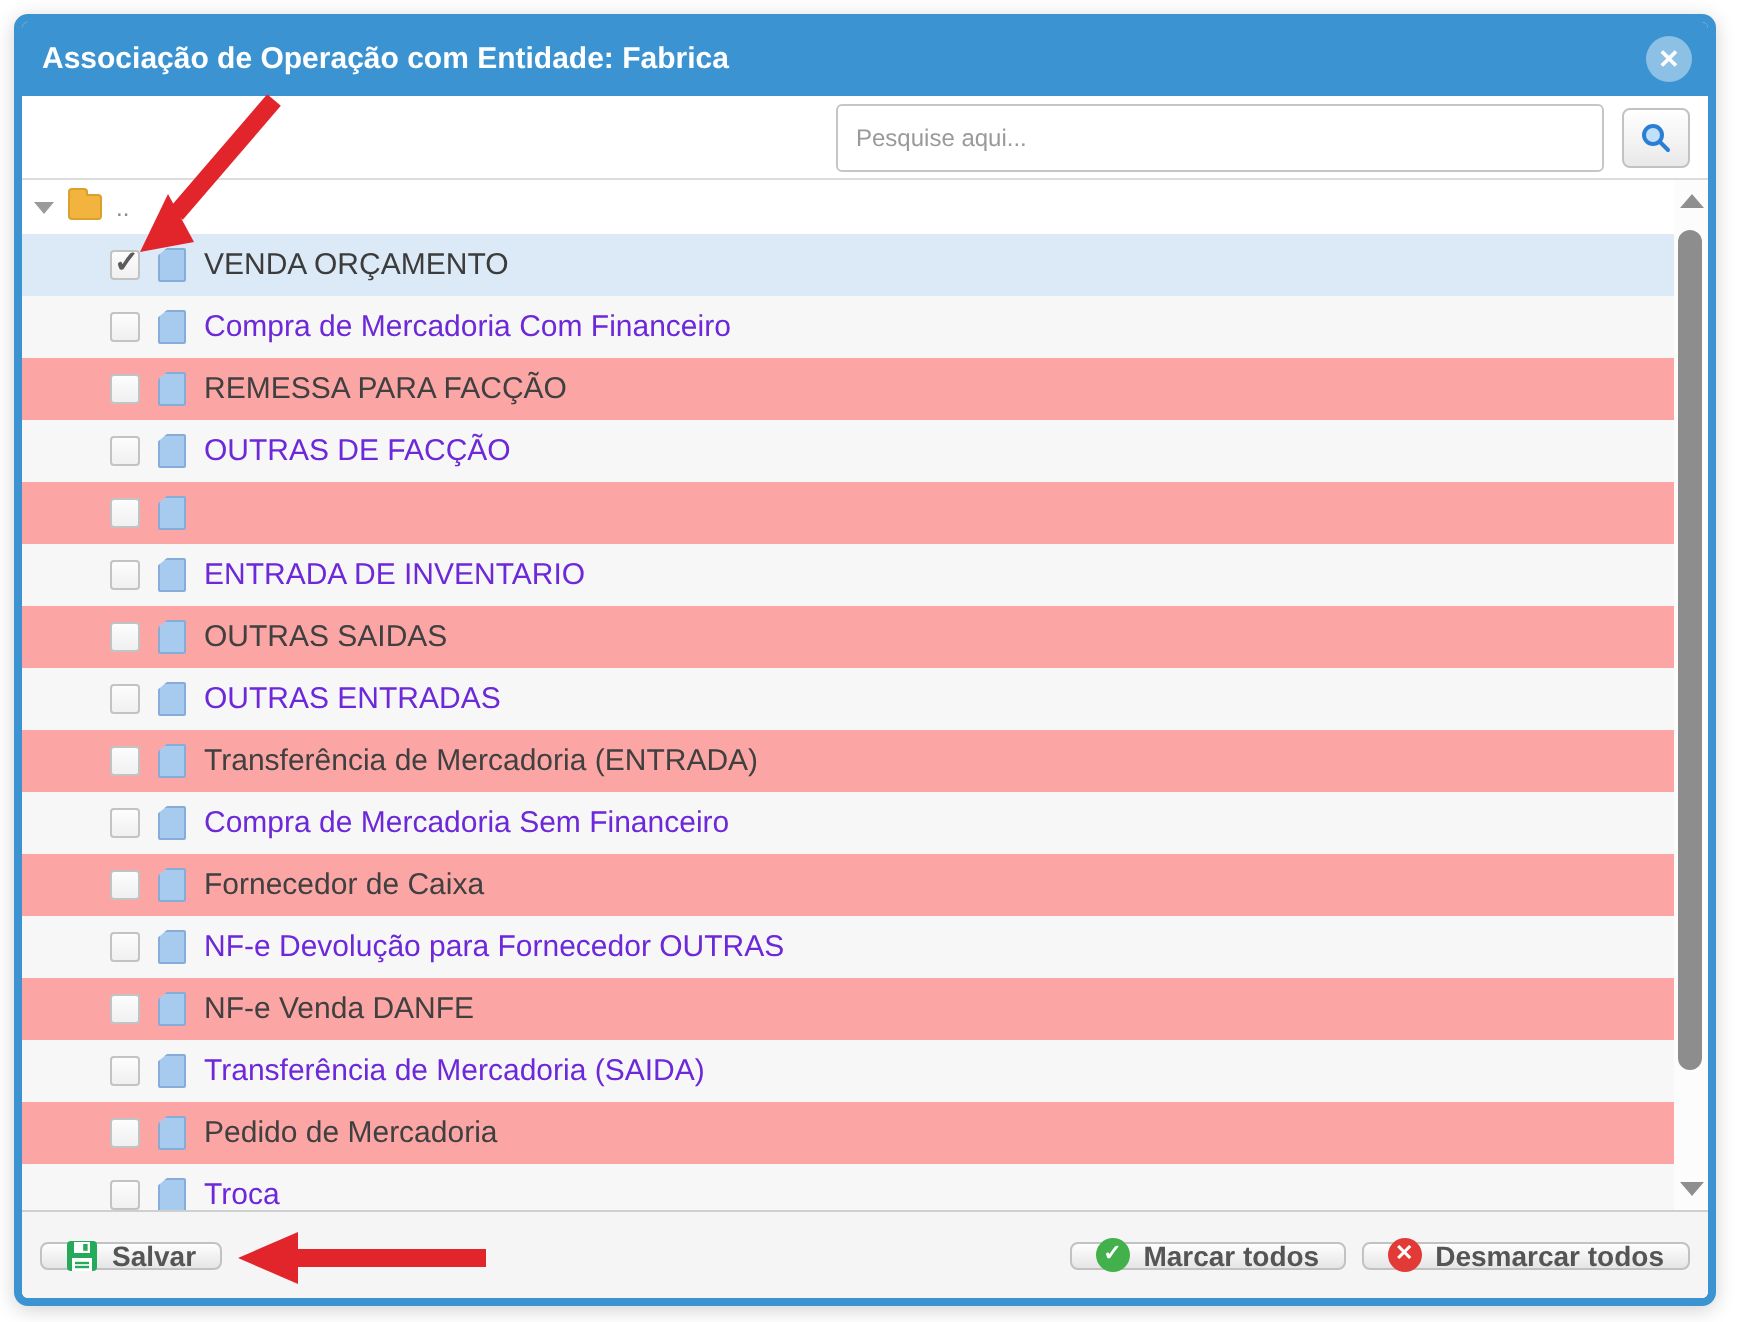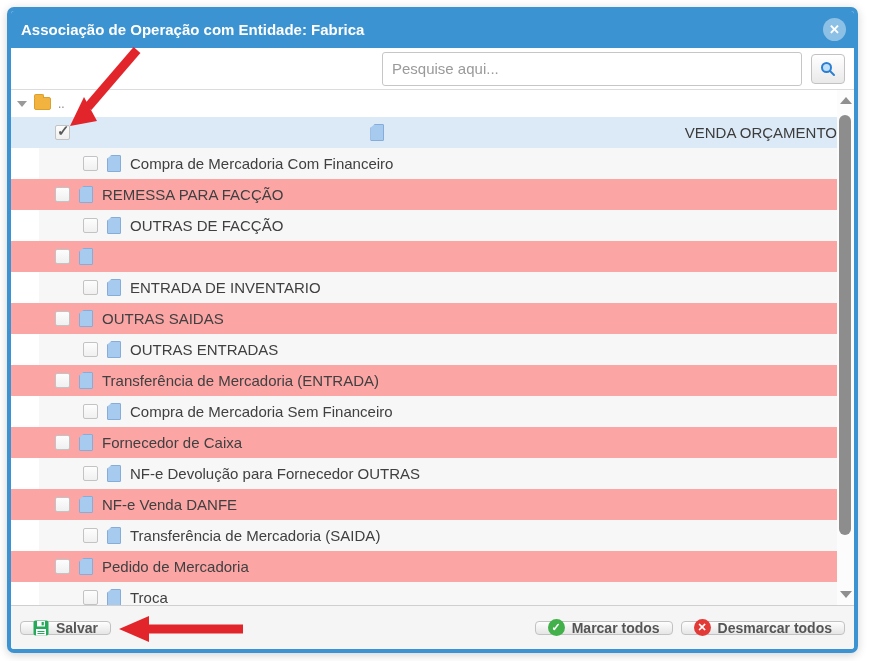--- a/index.html
+++ b/index.html
@@ -22,22 +22,22 @@
     display:flex; align-items:center; justify-content:center; cursor:pointer;
     color:#ffffff; font-size:13px; font-weight:bold; line-height:1;
   }
   
   .toolbar {
     height:42px; flex:0 0 42px; background:#ffffff;
     display:flex; align-items:center; justify-content:flex-end;
     padding:0 9px; gap:9px; border-bottom:1px solid #dcdcdc;
   }
   .search-input {
-    width:420px; height:29px; border:1px solid #c6c6c6; border-radius:3px;
-    font-family:"Liberation Sans", sans-serif; font-size:15px; color:#444;
+    width:384px; height:29px; border:1px solid #c6c6c6; border-radius:3px;
+    font-family:"Liberation Sans", sans-serif; font-size:12px; color:#444;
     padding:16px 9px; outline:none;
   }
   .search-input::placeholder { color:#9a9a9a; }
   .search-btn {
     width:34px; height:30px; border:1px solid #c2c2c2; border-radius:4px;
     background:linear-gradient(#ffffff,#e9e9e9); cursor:pointer;
     display:flex; align-items:center; justify-content:center;
   }
   
   .list { flex:1 1 auto; position:relative; overflow:hidden; background:#ffffff; }
@@ -51,22 +51,22 @@
     border:1px solid #dba02c; border-radius:2px; }
   .folder-icon:before { content:""; position:absolute; left:-1px; top:-4px; width:8px; height:3px;
     background:#f2b43e; border:1px solid #dba02c; border-bottom:none;
     border-radius:2px 2px 0 0; }
   .root-label { font-size:12px; color:#8a8a8a; }
   .row {
     height:31px; display:flex; align-items:center; gap:9px;
     padding-left:44px; background:#fca5a5; font-size:15px; color:#404040;
     cursor:default;
   }
-  .row.alt { background:#f7f7f7; color:#404040;margin-left:28px; }
-  .row.selected { background:#dceaf7; color:#3c3c3c;justify-content:space-between; }
+  .row.alt { background:#f7f7f7; color:#6d28d9; }
+  .row.selected { background:#dceaf7; color:#3c3c3c; }
   .checkbox {
     width:15px; height:15px; border:1px solid #c3c3c3; border-radius:2px;
     background:linear-gradient(#fdfdfd,#f0f0f0); position:relative; flex:0 0 15px;
   }
   .checkbox.checked:after {
     content:"✓"; position:absolute; left:1px; top:-4px;
     font-size:15px; font-weight:bold; color:#5b5b5b;
   }
   .doc-icon { flex:0 0 14px; width:14px; height:17px; position:relative;
     background:#a6cbef; border:1px solid #86add9; border-radius:1px;

